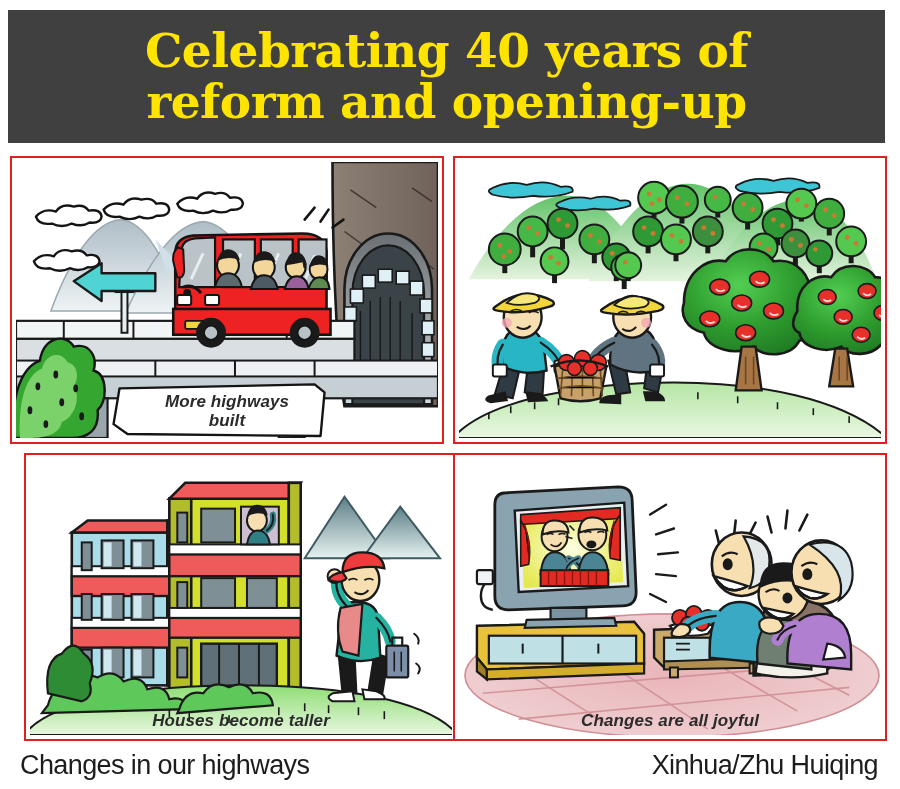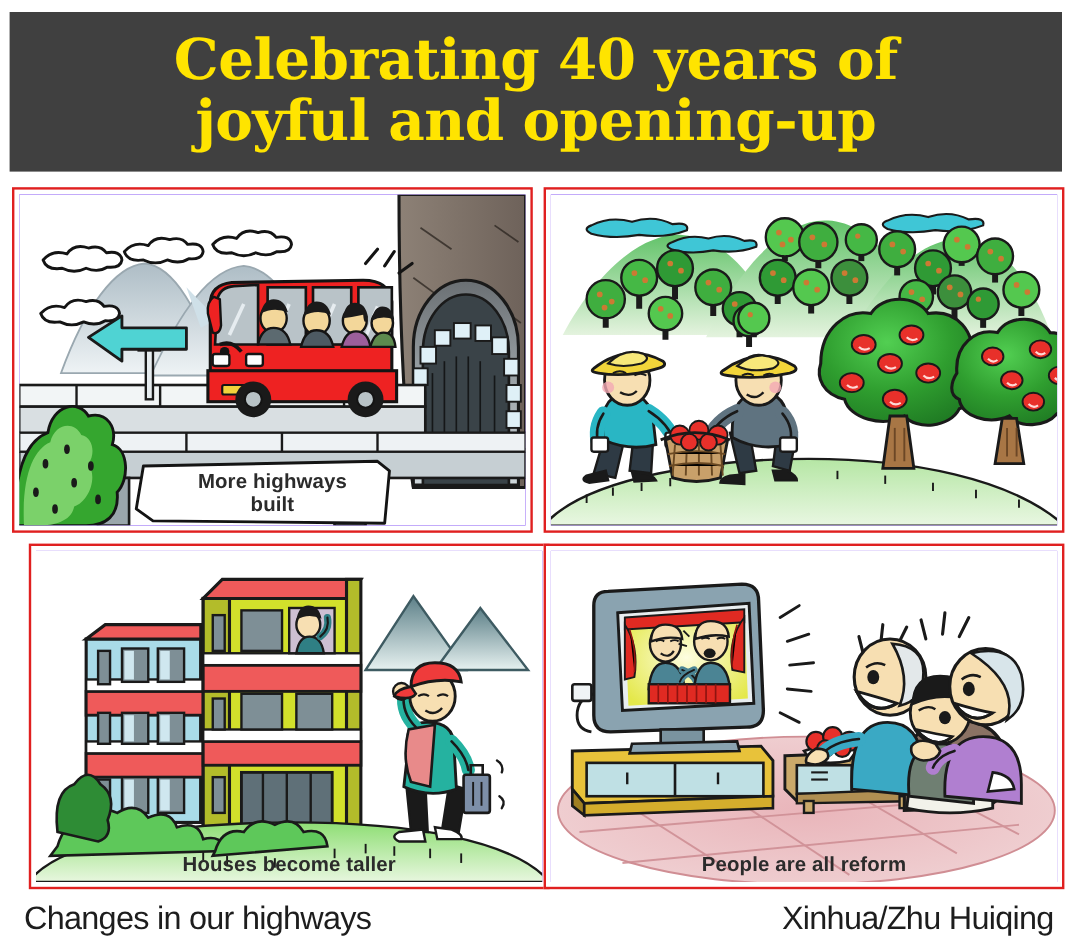--- a/index.html
+++ b/index.html
@@ -15,21 +15,21 @@
           color:#ffe400;font-weight:bold;font-size:47px;line-height:1.08;
           text-align:center;letter-spacing:-0.5px;}
 
   
   .panels{position:absolute;left:8px;top:156px;width:881px;height:586px;}
   .panel{position:absolute;border:2px solid #e02020;background:#ffffff;box-sizing:border-box;padding:4px;}
   .p1{left:2px;  top:0;   width:434px;height:288px;}
   .p2{left:445px;top:0;   width:434px;height:288px;}
   .p3{left:16px;  top:297px;width:434px;height:288px;}
   .p4{left:445px;top:297px;width:434px;height:288px;}
-  .art{position:relative;width:100%;height:100%;overflow:hidden;background:#8b5cf6;}
+  .art{position:relative;width:100%;height:100%;overflow:hidden;background:#3b82f6;font-style:italic;}
 
   .cap{position:absolute;left:0;width:100%;text-align:center;
        font-weight:bold;color:#2b2b2b;font-size:16px;letter-spacing:0.1px;}
   .cap1{bottom:8px;font-size:17px;line-height:1.12;}
   .cap2{bottom:2px;font-size:17.5px;letter-spacing:-0.2px;}
   .cap3{bottom:4px;font-size:17px;}
   .cap4{bottom:4px;font-size:17px;}
 
   
   .footer{position:absolute;left:0;top:748px;width:900px;height:41px;}
@@ -41,21 +41,21 @@
   svg{display:block;}
 </style>
 </head>
 <body>
 
 <div class="page">
 
   <div class="banner">
     <div class="banner-text">
       <div>Celebrating 40 years of</div>
-      <div>joyful and opening-up</div>
+      <div>reform and opening-up</div>
     </div>
   </div>
 
   <div class="panels">
 
     <div class="panel p1">
       <div class="art">
         <svg viewBox="0 0 424 278" width="100%" height="100%" preserveAspectRatio="none">
           <defs>
             <linearGradient id="mtn1" x1="0" y1="0" x2="0" y2="1">
@@ -866,21 +866,21 @@
             <path d="M322 162 q-14 -6 -20 2 q-2 10 10 12 q12 0 14 -8 Z" fill="#f7dfb2" stroke="#1a1a1a" stroke-width="2.2"></path>
             <ellipse cx="364" cy="114" rx="30" ry="32" fill="#f7dfb2" stroke="#1a1a1a" stroke-width="2.6"></ellipse>
             <path d="M352 86 q34 -8 42 18 q6 26 -12 38 q10 -30 -30 -56 Z" fill="#d8e5ea" stroke="#1a1a1a" stroke-width="2.2"></path>
             <path d="M344 108 q8 -6 16 -2" fill="none" stroke="#1a1a1a" stroke-width="2.2"></path>
             <ellipse cx="350" cy="116" rx="5" ry="6" fill="#1a1a1a"></ellipse>
             <path d="M338 128 q14 20 32 8 q-12 -2 -32 -8 Z" fill="#ffffff" stroke="#1a1a1a" stroke-width="2.4"></path>
             <path d="M338 128 q14 20 32 8" fill="none" stroke="#1a1a1a" stroke-width="2.4"></path>
             <path d="M370 186 q16 2 18 14 l-22 2 Z" fill="#ffffff" stroke="#1a1a1a" stroke-width="2.2"></path>
           </g>
         </svg>
-        <div class="cap cap4">People are all reform</div>
+        <div class="cap cap4">Changes are all joyful</div>
       </div>
     </div>
 
   </div>
 
   <div class="footer">
     <div class="foot-l">Changes in our highways</div>
     <div class="foot-r">Xinhua/Zhu Huiqing</div>
   </div>
 

